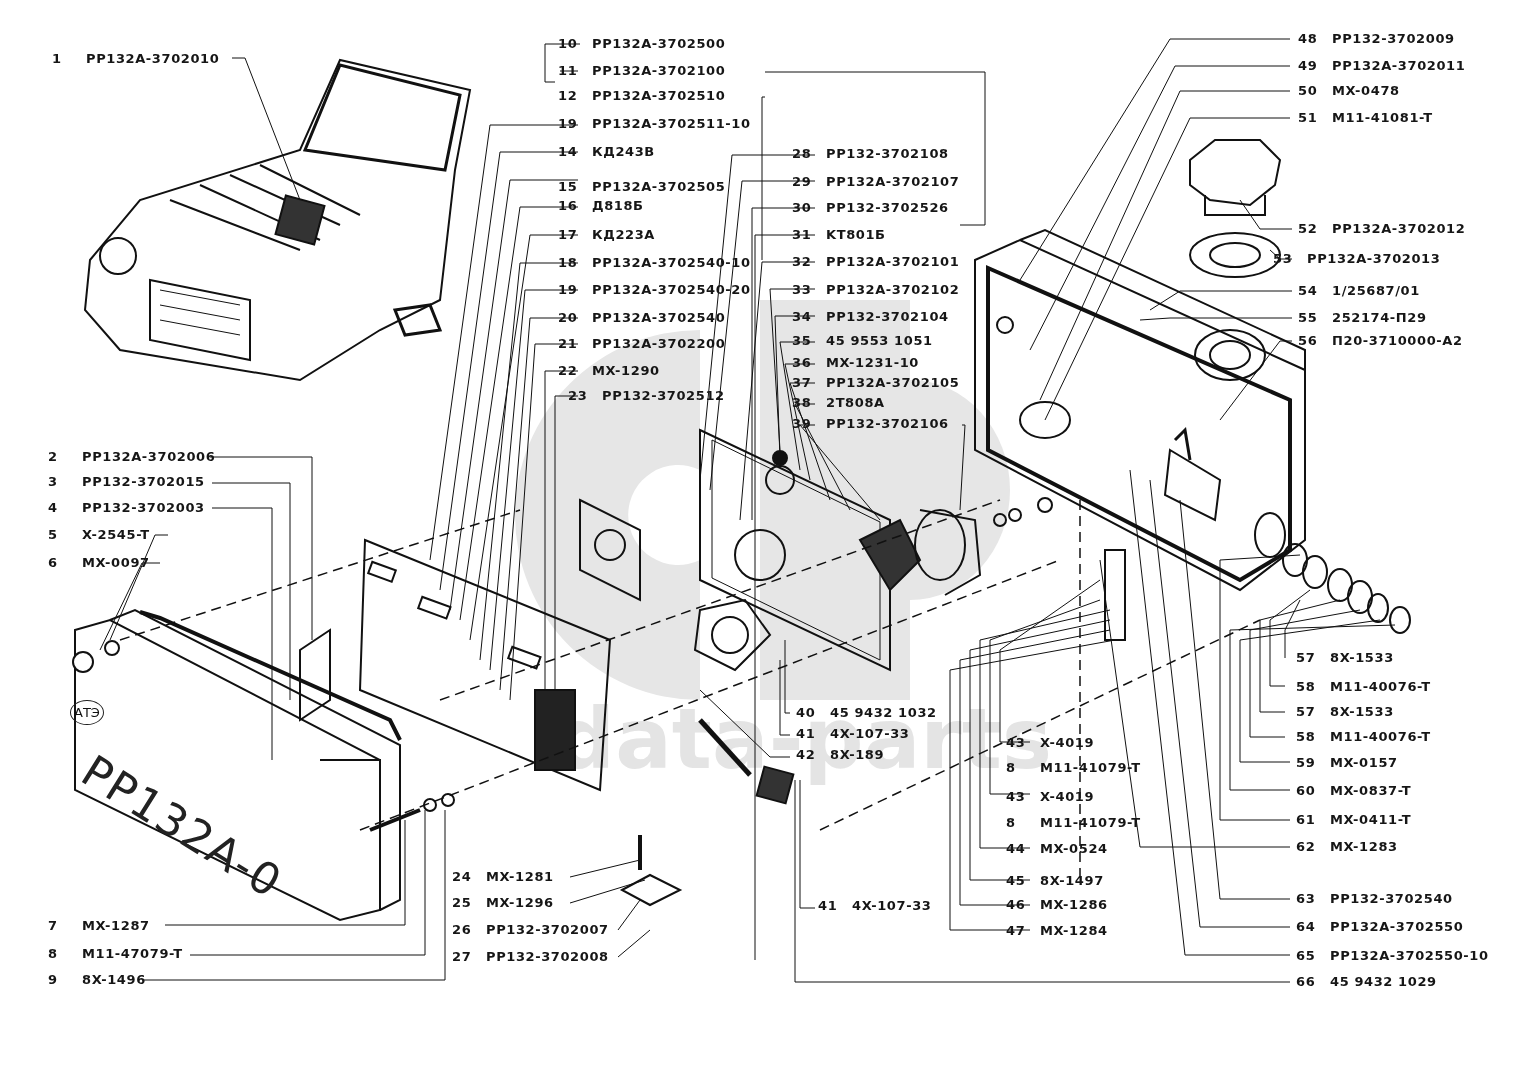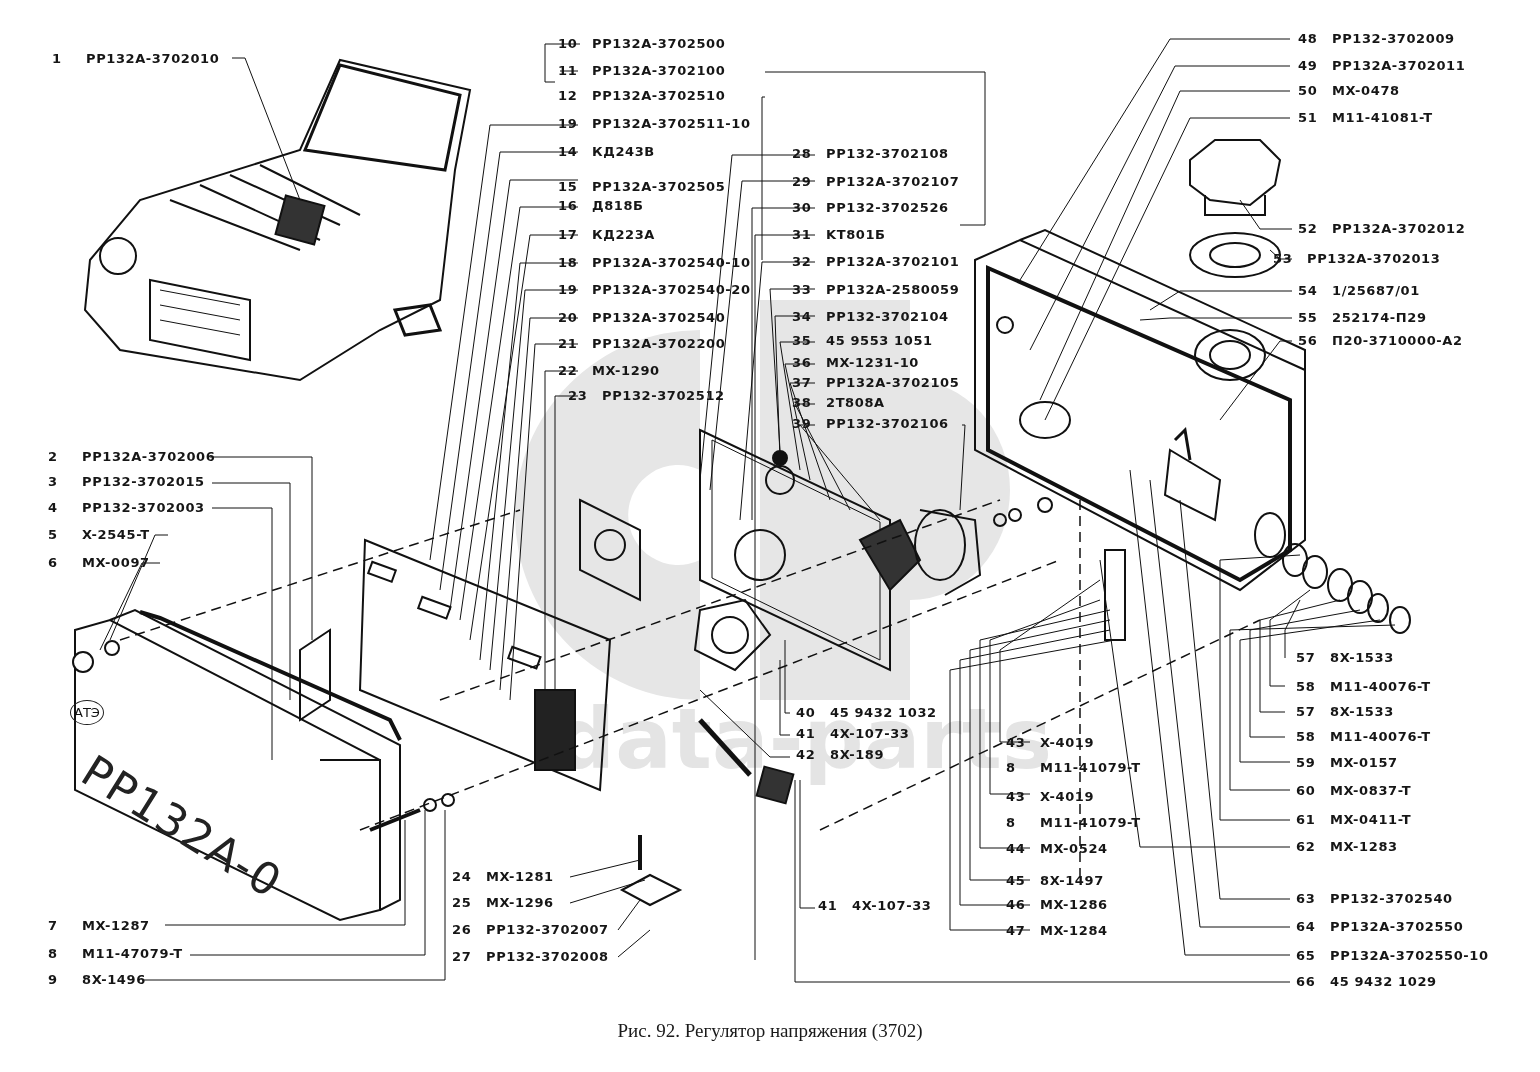--- a/index.html
+++ b/index.html
@@ -231,21 +231,21 @@
   <div class="lbl" style="left:452px;top:869px"><span class="num">24</span><span class="code">MX-1281</span></div>
   <div class="lbl" style="left:452px;top:895px"><span class="num">25</span><span class="code">MX-1296</span></div>
   <div class="lbl" style="left:452px;top:922px"><span class="num">26</span><span class="code">PP132-3702007</span></div>
   <div class="lbl" style="left:452px;top:949px"><span class="num">27</span><span class="code">PP132-3702008</span></div>
 
   <div class="lbl" style="left:792px;top:146px"><span class="num">28</span><span class="code">PP132-3702108</span></div>
   <div class="lbl" style="left:792px;top:174px"><span class="num">29</span><span class="code">PP132A-3702107</span></div>
   <div class="lbl" style="left:792px;top:200px"><span class="num">30</span><span class="code">PP132-3702526</span></div>
   <div class="lbl" style="left:792px;top:227px"><span class="num">31</span><span class="code">KT801Б</span></div>
   <div class="lbl" style="left:792px;top:254px"><span class="num">32</span><span class="code">PP132A-3702101</span></div>
-  <div class="lbl" style="left:792px;top:282px"><span class="num">33</span><span class="code">PP132A-2580059</span></div>
+  <div class="lbl" style="left:792px;top:282px"><span class="num">33</span><span class="code">PP132A-3702102</span></div>
   <div class="lbl" style="left:792px;top:309px"><span class="num">34</span><span class="code">PP132-3702104</span></div>
   <div class="lbl" style="left:792px;top:333px"><span class="num">35</span><span class="code">45 9553 1051</span></div>
   <div class="lbl" style="left:792px;top:355px"><span class="num">36</span><span class="code">MX-1231-10</span></div>
   <div class="lbl" style="left:792px;top:375px"><span class="num">37</span><span class="code">PP132A-3702105</span></div>
   <div class="lbl" style="left:792px;top:395px"><span class="num">38</span><span class="code">2T808A</span></div>
   <div class="lbl" style="left:792px;top:416px"><span class="num">39</span><span class="code">PP132-3702106</span></div>
 
   <div class="lbl" style="left:796px;top:705px"><span class="num">40</span><span class="code">45 9432 1032</span></div>
   <div class="lbl" style="left:796px;top:726px"><span class="num">41</span><span class="code">4X-107-33</span></div>
   <div class="lbl" style="left:796px;top:747px"><span class="num">42</span><span class="code">8X-189</span></div>
@@ -277,14 +277,13 @@
   <div class="lbl" style="left:1296px;top:755px"><span class="num">59</span><span class="code">MX-0157</span></div>
   <div class="lbl" style="left:1296px;top:783px"><span class="num">60</span><span class="code">MX-0837-T</span></div>
   <div class="lbl" style="left:1296px;top:812px"><span class="num">61</span><span class="code">MX-0411-T</span></div>
   <div class="lbl" style="left:1296px;top:839px"><span class="num">62</span><span class="code">MX-1283</span></div>
 
   <div class="lbl" style="left:1296px;top:891px"><span class="num">63</span><span class="code">PP132-3702540</span></div>
   <div class="lbl" style="left:1296px;top:919px"><span class="num">64</span><span class="code">PP132A-3702550</span></div>
   <div class="lbl" style="left:1296px;top:948px"><span class="num">65</span><span class="code">PP132A-3702550-10</span></div>
   <div class="lbl" style="left:1296px;top:974px"><span class="num">66</span><span class="code">45 9432 1029</span></div>
 
-  <div class="caption">Рис. 92. Регулятор напряжения (3702)</div>
 </div>
 
 </body></html>

